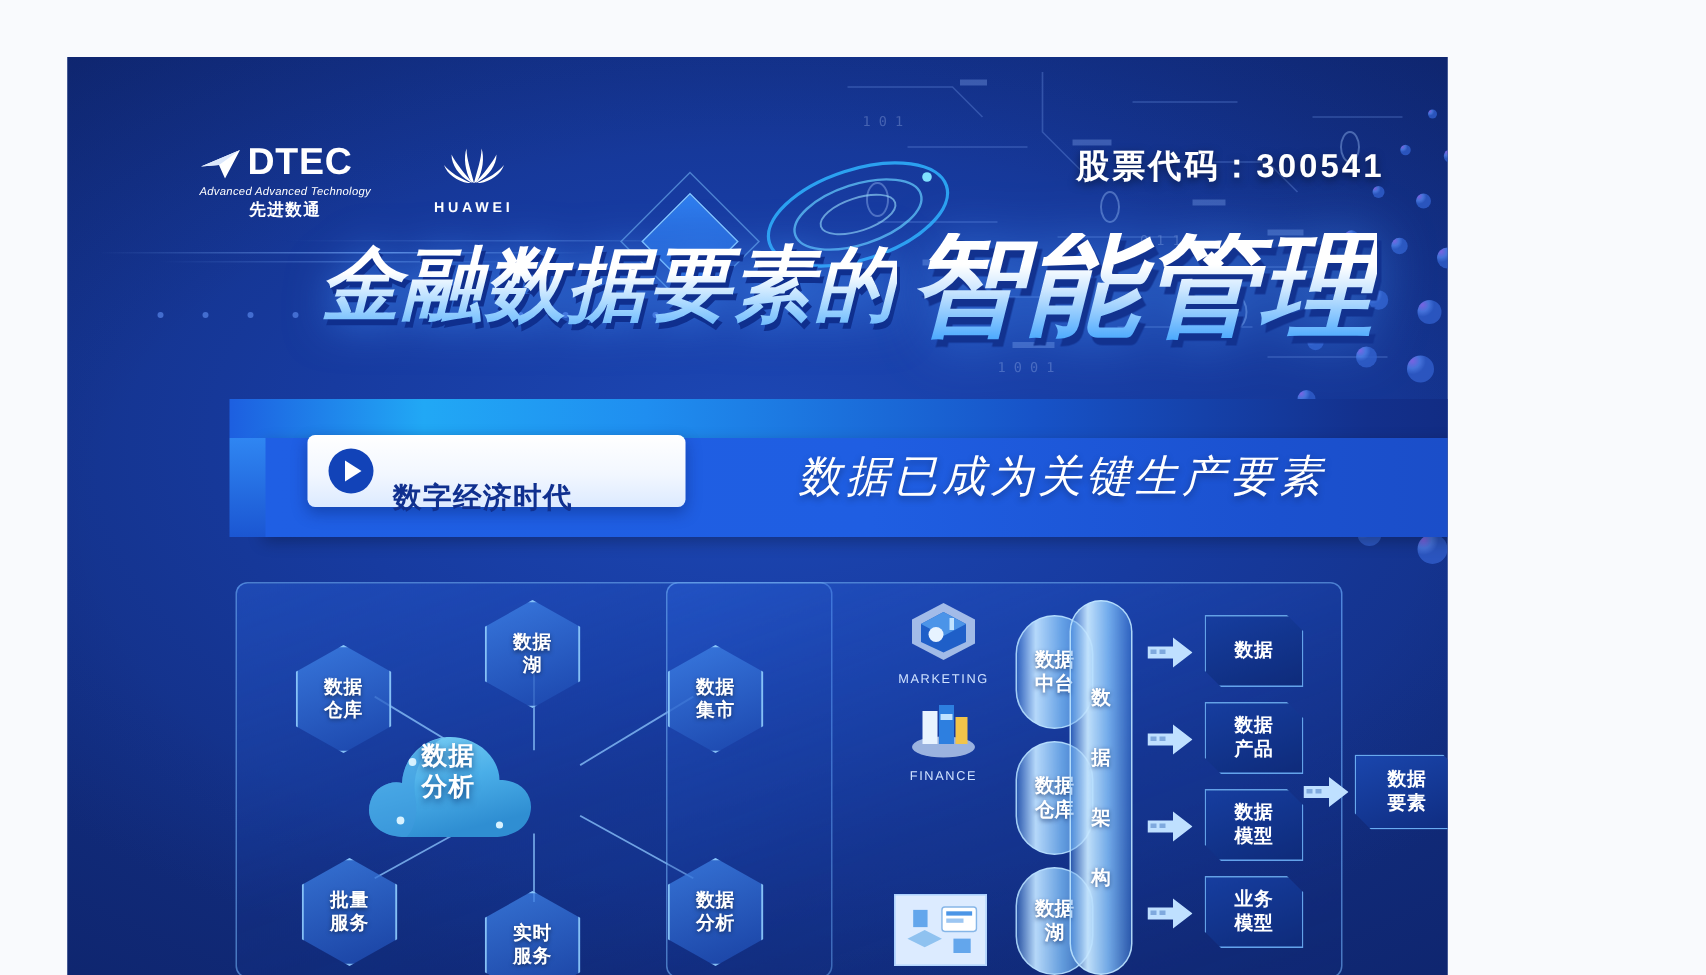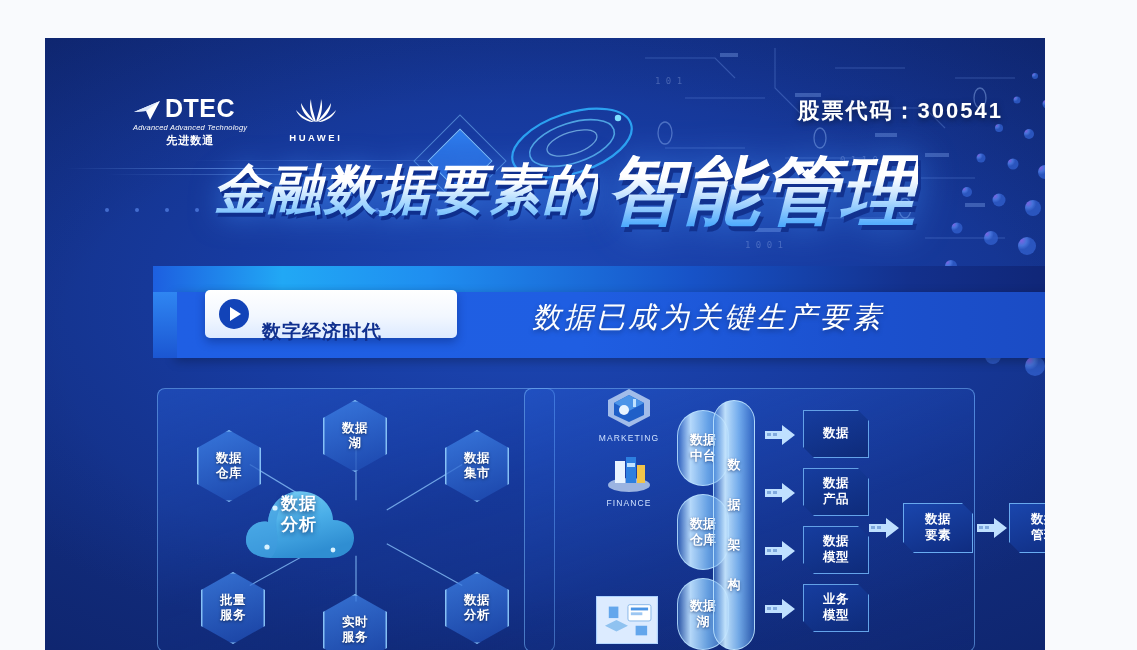--- a/index.html
+++ b/index.html
@@ -4,21 +4,21 @@
 <style>
   * { box-sizing: border-box; margin:0; padding:0; }
   html,body { width:1137px; height:650px; overflow:hidden; }
   body {
     background:#f9fafd;
     font-family:"Liberation Sans","DejaVu Sans",sans-serif;
   }
 
   
   #slide {
-    position:absolute; left:45px; top:38px; width:1000px; height:612px;
+    position:absolute; left:45px; top:38px; width:920px; height:612px;
     background:
       radial-gradient(ellipse 70% 60% at 50% 42%, #1d48b6 0%, #173ba0 45%, #122d7f 100%),
       #11276e;
     overflow:hidden;
   }
   
   #slide:before{
     content:""; position:absolute; inset:0;
     background:radial-gradient(ellipse 120% 100% at 50% 50%, rgba(0,0,0,0) 40%, rgba(4,14,60,.55) 100%);
     pointer-events:none;
@@ -32,21 +32,21 @@
 
   
   .halftone{position:absolute;right:-40px;top:-10px;width:300px;height:360px;pointer-events:none;}
 
   
   .circuit{position:absolute;right:0;top:0;width:420px;height:230px;opacity:.55;pointer-events:none;}
 
   
   .logos{position:absolute;left:88px;top:58px;display:flex;align-items:flex-start;gap:42px;}
   .logo-dtec{color:#fff;line-height:1;}
-  .logo-dtec .row1{display:flex;align-items:flex-end;gap:2px;}
+  .logo-dtec .row1{display:flex;align-items:center;gap:2px;}
   .logo-dtec .mark{width:30px;height:22px;}
   .logo-dtec .word{font-size:25px;font-weight:bold;letter-spacing:.5px;}
   .logo-dtec .sub{font-size:7.5px;font-style:italic;letter-spacing:.2px;margin-top:3px;text-align:center;}
   .logo-dtec .cn{font-size:11px;font-weight:bold;letter-spacing:1px;text-align:center;margin-top:3px;}
   .logo-hw{color:#fff;text-align:center;}
   .logo-hw .fan{width:42px;height:26px;margin:0 auto;}
   .logo-hw .hw-word{font-size:9.5px;font-weight:bold;letter-spacing:2.5px;margin-top:6px;}
 
   .stock{
     position:absolute;right:42px;top:58px;color:#fff;font-weight:bold;
@@ -127,21 +127,21 @@
   .hex .hexln{position:absolute;inset:0;clip-path:polygon(50% 0,100% 25%,100% 75%,50% 100%,0 75%,0 25%);
     box-shadow:inset 0 0 0 1.5px rgba(150,210,255,.85);}
   .hex span{position:relative;z-index:2;text-shadow:0 1px 3px rgba(0,0,0,.5);}
 
   .cloud{position:absolute;left:192px;top:436px;width:124px;height:92px;z-index:5;}
   .cloudtxt{position:absolute;left:192px;top:455px;width:124px;text-align:center;color:#fff;
     font-size:17px;font-weight:bold;line-height:1.25;letter-spacing:1px;z-index:6;
     text-shadow:0 2px 5px rgba(0,30,90,.7);}
 
   
-  .iconcol{position:absolute;left:545px;top:348px;width:78px;z-index:4;}
+  .iconcol{position:absolute;left:545px;top:361px;width:78px;z-index:4;}
   .iconitem{position:relative;height:64px;margin-bottom:1px;text-align:center;}
   .iconitem .glyph{width:52px;height:42px;margin:0 auto;}
   .iconitem .cap{color:#cfe2ff;font-size:8.5px;letter-spacing:1.1px;margin-top:1px;}
   .thumb{position:absolute;left:551px;top:558px;width:62px;height:48px;border:1px solid rgba(150,200,255,.5);
     background:linear-gradient(150deg,#dbeaff,#b9d5fb);z-index:4;}
 
   .capsule{position:absolute;width:52px;border-radius:26px;
     background:linear-gradient(90deg,rgba(90,160,235,.35) 0%,rgba(190,225,255,.95) 25%,rgba(120,185,245,.8) 60%,rgba(70,135,220,.5) 100%);
     border:1px solid rgba(185,225,255,.85);
     display:flex;align-items:center;justify-content:center;text-align:center;

